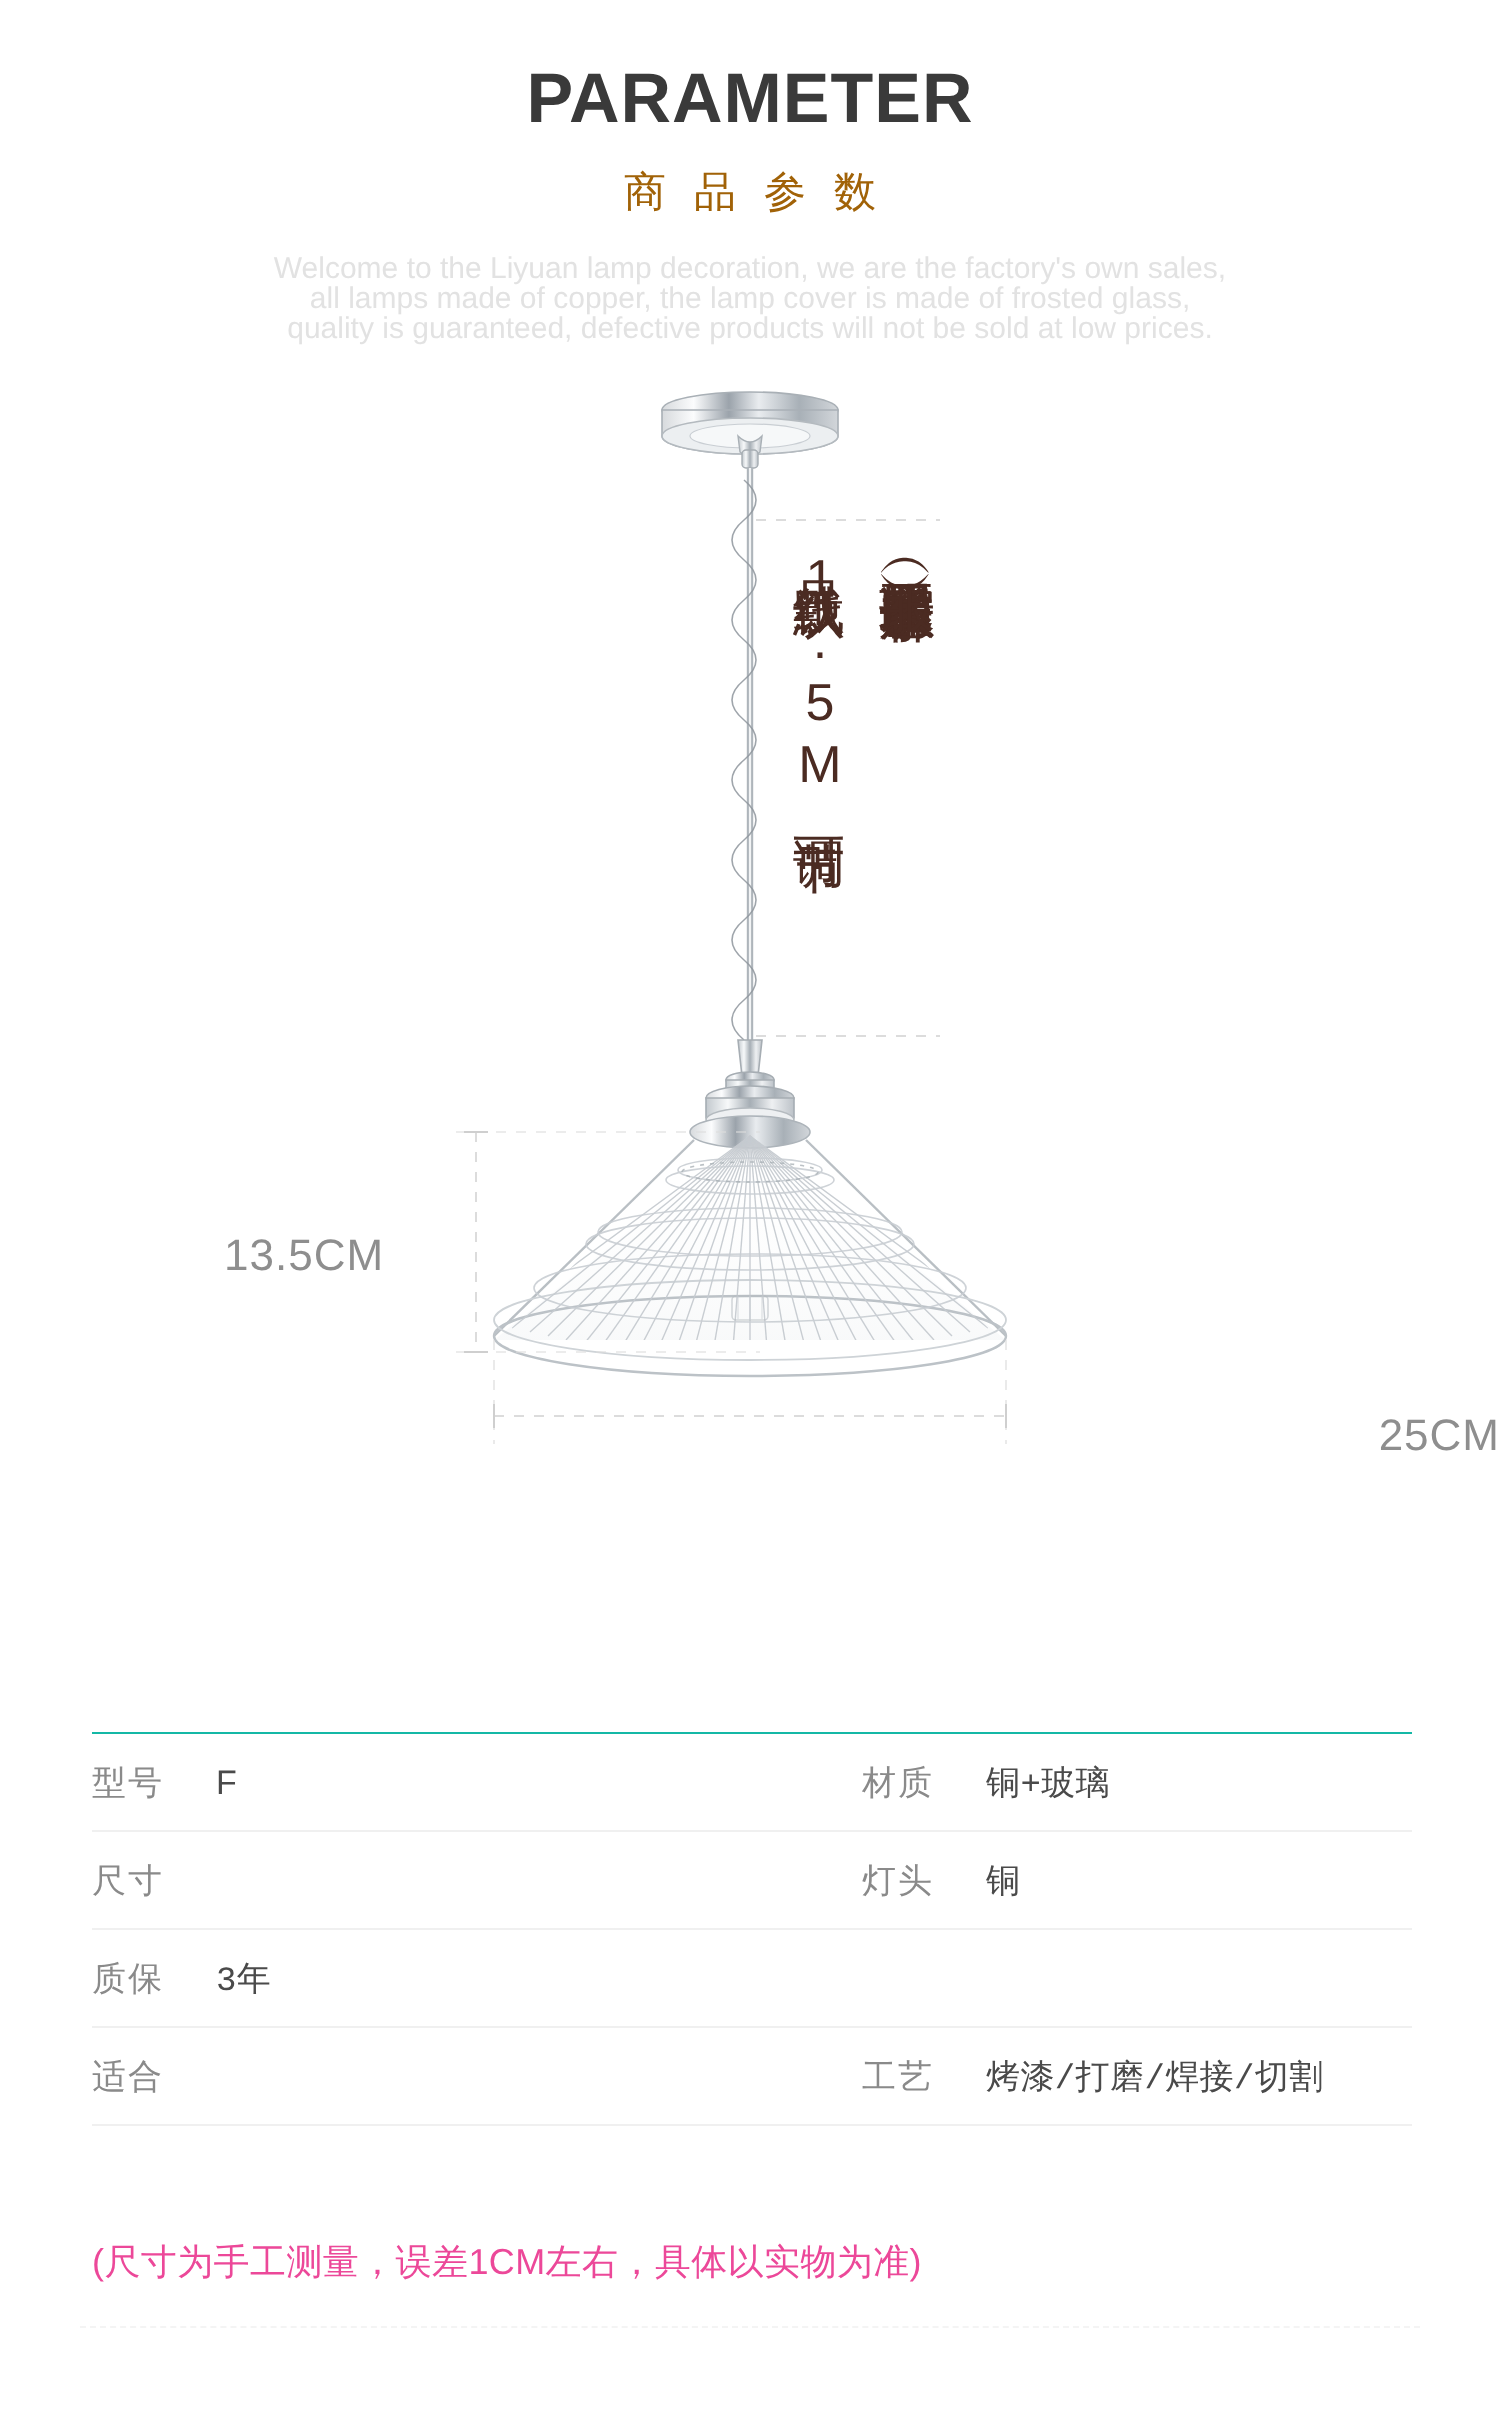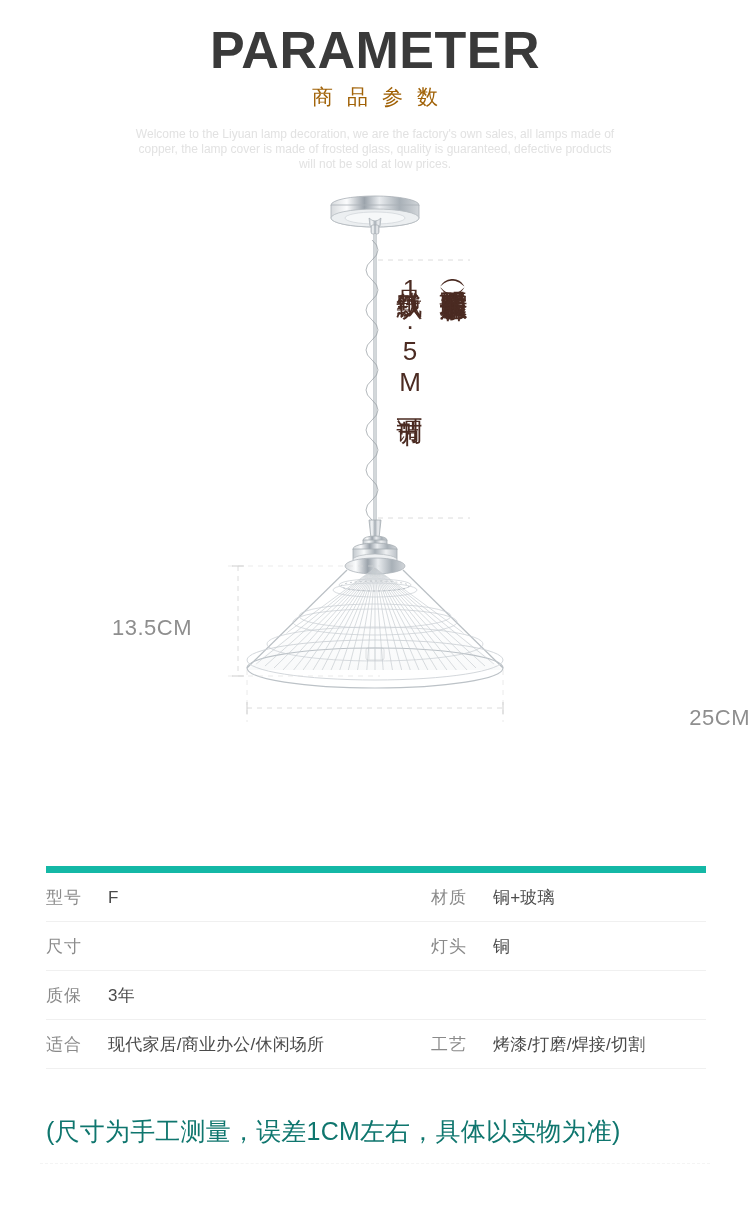--- a/index.html
+++ b/index.html
@@ -18,42 +18,42 @@
   
   .header {
     position: absolute;
     top: 0; left: 0;
     width: 750px;
     text-align: center;
   }
   .title-en {
     margin: 0;
     padding-top: 26px;
-    font-size: 52px;
+    font-size: 35px;
     line-height: 48px;
     font-weight: 700;
     letter-spacing: 0.5px;
     color: #3a3a3a;
     font-family: "Liberation Sans", "DejaVu Sans", sans-serif;
   }
   .title-cn {
     margin: 0;
     padding-top: 10px;
     font-size: 21px;
     line-height: 26px;
     font-weight: 400;
     letter-spacing: 14px;
     text-indent: 14px;
     color: #a16207;
   }
   .subtitle-en {
     margin: 0 auto;
     padding-top: 17px;
     width: 480px;
-    font-size: 12px;
+    font-size: 15px;
     line-height: 15px;
     color: #e2e2e2;
     font-weight: 400;
   }
 
   
   .illustration {
     position: absolute;
     top: 170px; left: 0;
     width: 750px;
@@ -115,49 +115,49 @@
     top: 866px;
     left: 46px;
     width: 660px;
   }
   .spec-row {
     display: flex;
     align-items: center;
     height: 48px;
     border-bottom: 1px solid #f0f0f0;
   }
-  .spec-row:first-child { border-top: 7px solid #14b8a6; }
+  .spec-row:first-child { border-top: 1px solid #14b8a6; }
   .spec-cell {
     display: flex;
     align-items: baseline;
   }
   .spec-cell-left  { width: 385px; }
-  .spec-cell-right { width: 275px; }
+  .spec-cell-right { width: 275px; font-family: Liberation Mono, monospace; }
   .spec-key {
     color: #8a8a8a;
     font-size: 17px;
     width: 62px;
     flex: 0 0 62px;
     letter-spacing: 1px;
   }
   .spec-val {
     color: #4a4a4a;
     font-size: 17px;
     letter-spacing: 0.2px;
   }
 
   
   .footer-note {
     position: absolute;
     top: 1118px;
     left: 46px;
     width: 660px;
-    font-size: 25px;
+    font-size: 18px;
     line-height: 26px;
-    color: #0f766e;
+    color: #ec4899;
     letter-spacing: 0.2px;
   }
   .bottom-rule {
     position: absolute;
     top: 1163px;
     left: 40px;
     width: 670px;
     height: 0;
     border-top: 1px dashed #f4f4f4;
   }
@@ -350,21 +350,20 @@
   <div class="spec-row">
     <div class="spec-cell spec-cell-right">
       <span class="spec-key">质保</span>
       <span class="spec-val">3年</span>
     </div>
   </div>
 
   <div class="spec-row">
     <div class="spec-cell spec-cell-left">
       <span class="spec-key">适合</span>
-      <span class="spec-val">现代家居/商业办公/休闲场所</span>
     </div>
     <div class="spec-cell spec-cell-right">
       <span class="spec-key">工艺</span>
       <span class="spec-val">烤漆/打磨/焊接/切割</span>
     </div>
   </div>
 
 </div>
 
 <div class="footer-note">(尺寸为手工测量，误差1CM左右，具体以实物为准)</div>

